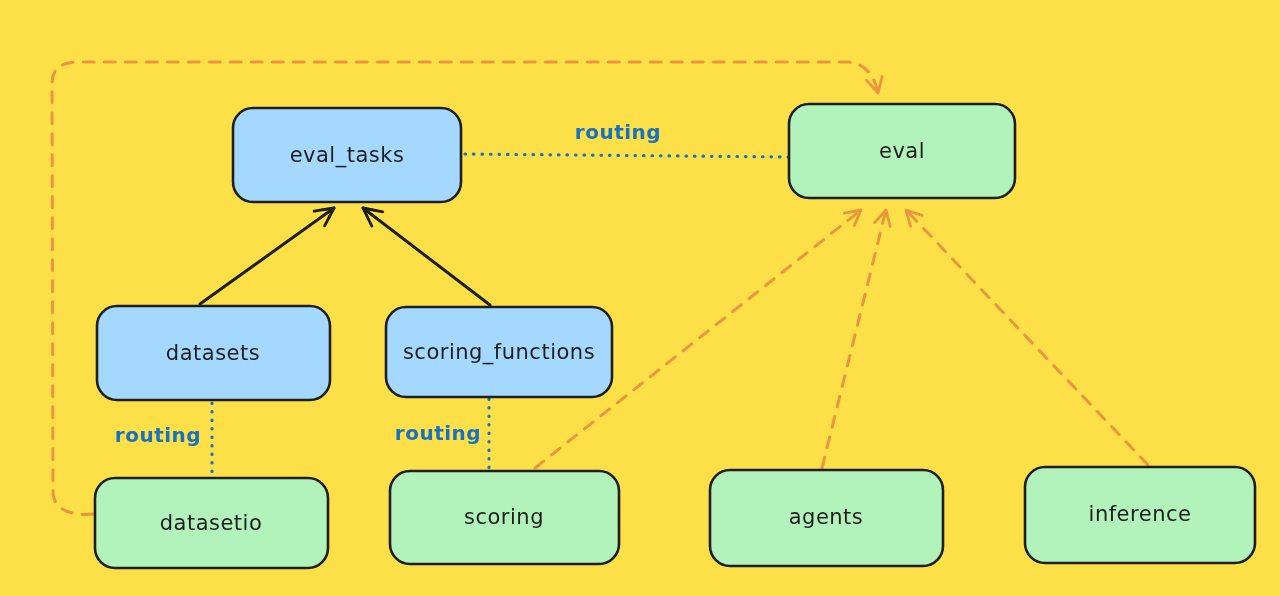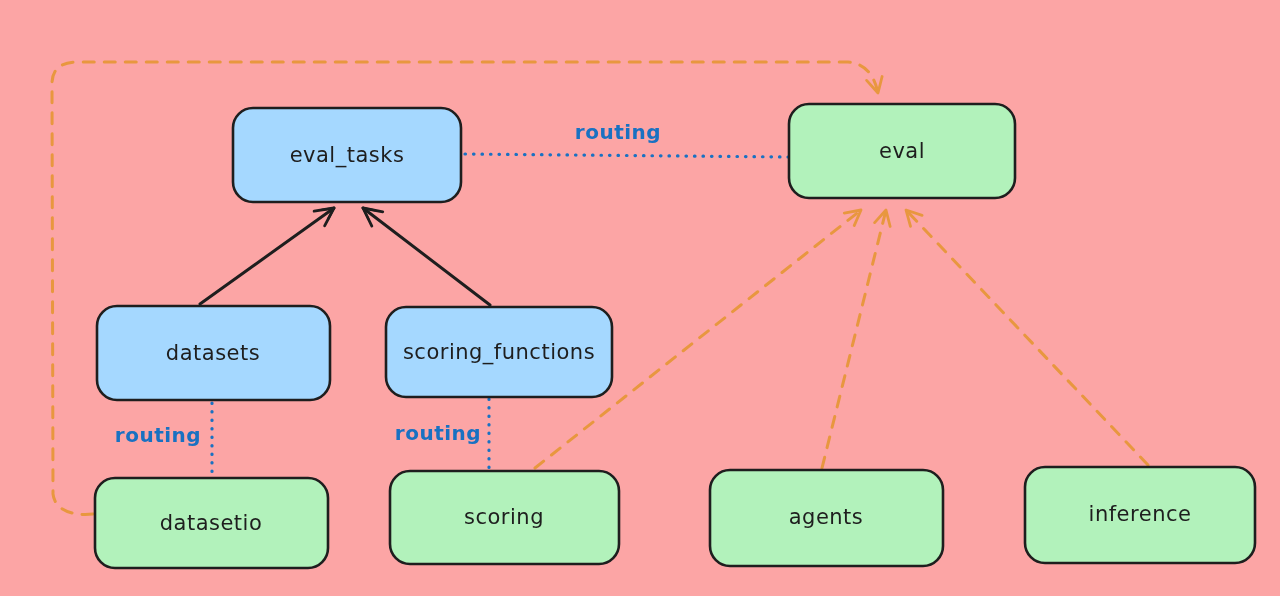--- a/index.html
+++ b/index.html
@@ -1,20 +1,20 @@
 <!DOCTYPE html>
 <html><head>
 <meta charset="utf-8">
 <style>
   html, body { margin: 0; padding: 0; background: #ffffff; }
   .canvas {
     position: relative;
     width: 1280px;
     height: 596px;
-    background: #fca5a5;
+    background: #fde047;
     overflow: hidden;
     font-family: "DejaVu Sans", "Liberation Sans", sans-serif;
   }
   svg { display: block; }
   .node-rect {
     stroke: #1e1e1e;
     stroke-width: 2.6;
   }
   .node-label {
     fill: #1e1e1e;

